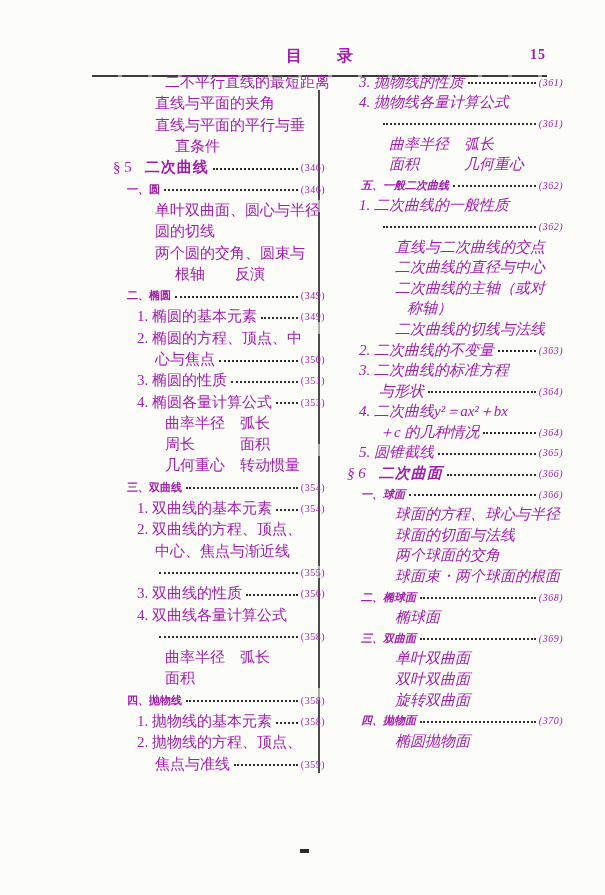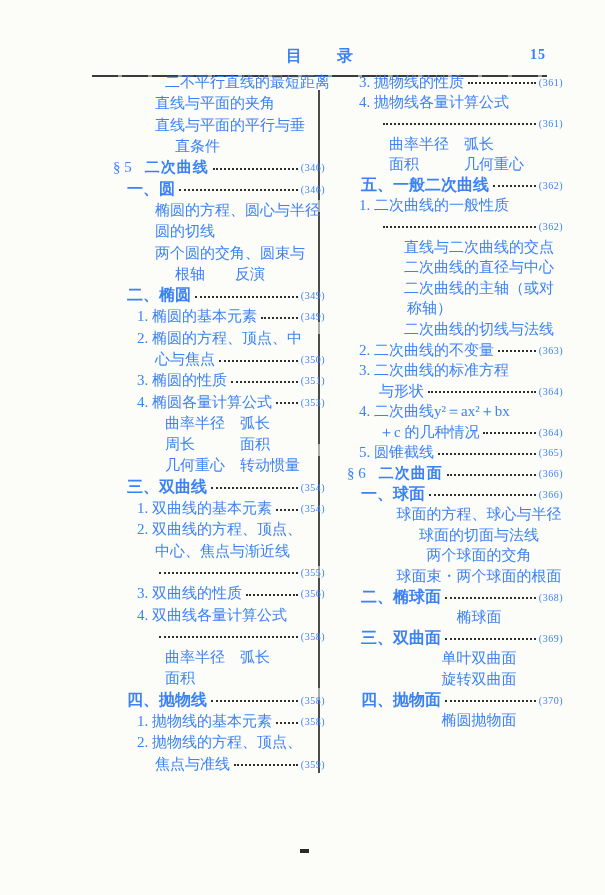--- a/index.html
+++ b/index.html
@@ -1,18 +1,18 @@
 <!DOCTYPE html>
 <html><head>
 <meta charset="utf-8">
 <style>
   html,body{margin:0;padding:0;background:#e9e9e5;}
   .page{
     position:relative;width:605px;height:895px;margin:0 auto;
-    background:#fcfcf9;color:#3b82f6;overflow:hidden;
+    background:#fcfcf9;color:#a21caf;overflow:hidden;
     font-family:"Liberation Serif","DejaVu Serif",serif;
   }
   
   .header{position:absolute;top:46px;left:92px;width:456px;height:24px;}
   .htitle{
     position:absolute;left:0;right:0;top:0;text-align:center;
     font-size:16px;font-weight:bold;letter-spacing:1px;
   }
   .pnum{position:absolute;right:2px;top:1px;font-size:14px;letter-spacing:1px;font-weight:bold;}
   .rule{
@@ -20,49 +20,49 @@
     background:repeating-linear-gradient(90deg,#3a3a3a 0 26px,#9a9a96 26px 30px);
   }
   
   .divider{
     position:absolute;left:318px;top:90px;width:2px;height:683px;
     background:repeating-linear-gradient(180deg,#4b4b4b 0 110px,#aaaaa4 110px 122px);
   }
   
   .col{position:absolute;top:72px;margin-left:15px;}
   .col-left{left:96px;width:214px;}
-  .col-right{left:330px;width:218px;}
+  .col-right{left:330px;width:218px;font-style:italic;}
   .row{display:flex;align-items:center;height:21.3px;font-size:15px;white-space:nowrap;}
   .col-right .row{height:20.6px;}
   .pg{font-size:10px;letter-spacing:.5px;flex:0 0 auto;}
   .leader{
     flex:1 1 auto;min-width:8px;margin:0 3px 0 4px;
     border-top:2px dotted #2e2e2e;transform:translateY(1px);
   }
   .pre{flex:0 0 auto;margin-right:13px;font-size:15px;}
   .t{flex:0 0 auto;}
   
   .lv-sec .t{
     font-family:"Liberation Sans","DejaVu Sans",sans-serif;
     font-weight:bold;font-size:15px;letter-spacing:1px;
   }
   .lv-part .t{
     font-family:"Liberation Sans","DejaVu Sans",sans-serif;
-    font-weight:bold;font-size:16px;
+    font-weight:bold;font-size:11px;
   }
   
   .lv-sec{padding-left:2px;}
   .lv-part{padding-left:16px;}
   .lv-num{padding-left:26px;}
   .lv-cont,.lv-dots,.lv-sub{padding-left:44px;}
   .lv-mid{padding-left:54px;}
   .lv-deep{padding-left:64px;}
   .col-right .lv-num{padding-left:14px;}
   .col-right .lv-cont,.col-right .lv-dots{padding-left:34px;}
-  .col-right .lv-sub{padding-left:50px;justify-content:center;}
+  .col-right .lv-sub{padding-left:50px;}
   .col-right .lv-mid{padding-left:44px;}
   .col-right .lv-deep{padding-left:62px;}
   
   .footmark{position:absolute;left:300px;top:849px;width:9px;height:4px;background:#2a2a2a;}
 </style>
 </head>
 <body>
 
 <div class="page">
   <div class="header">
@@ -89,21 +89,21 @@
         <span class="t">二次曲线</span>
         <span class="leader"></span>
         <span class="pg">(346)</span>
       </div>
       <div class="row lv-part">
         <span class="t">一、圆</span>
         <span class="leader"></span>
         <span class="pg">(346)</span>
       </div>
       <div class="row lv-sub">
-        <span class="t">椭圆的方程、圆心与半径</span>
+        <span class="t">单叶双曲面、圆心与半径</span>
       </div>
       <div class="row lv-sub">
         <span class="t">圆的切线</span>
       </div>
       <div class="row lv-sub">
         <span class="t">两个圆的交角、圆束与</span>
       </div>
       <div class="row lv-deep">
         <span class="t">根轴　　反演</span>
       </div>
@@ -304,20 +304,23 @@
       <div class="row lv-sub">
         <span class="t">椭球面</span>
       </div>
       <div class="row lv-part">
         <span class="t">三、双曲面</span>
         <span class="leader"></span>
         <span class="pg">(369)</span>
       </div>
       <div class="row lv-sub">
         <span class="t">单叶双曲面</span>
+      </div>
+      <div class="row lv-sub">
+        <span class="t">双叶双曲面</span>
       </div>
       <div class="row lv-sub">
         <span class="t">旋转双曲面</span>
       </div>
       <div class="row lv-part">
         <span class="t">四、抛物面</span>
         <span class="leader"></span>
         <span class="pg">(370)</span>
       </div>
       <div class="row lv-sub">

